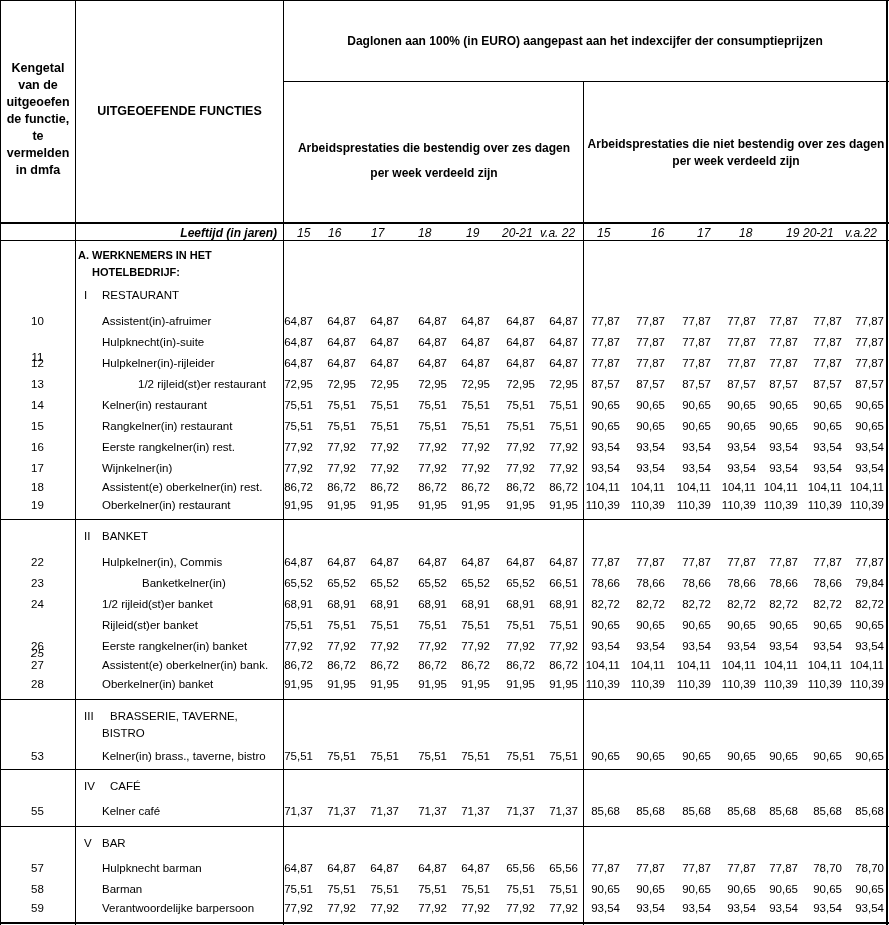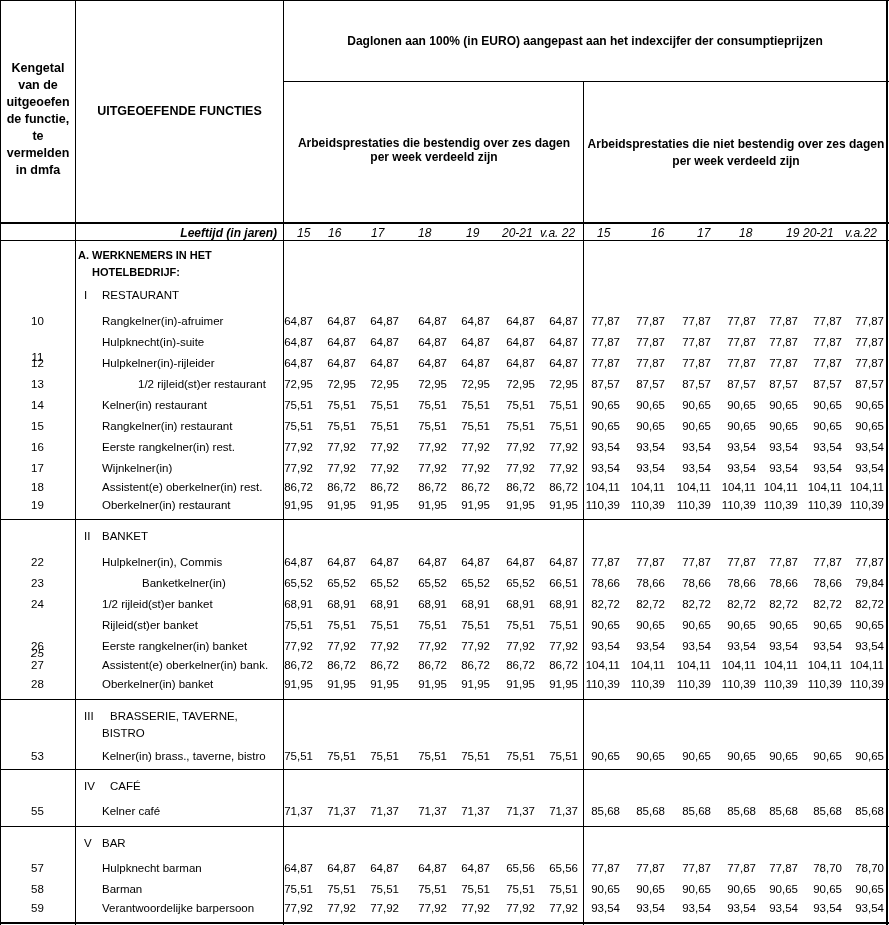--- a/index.html
+++ b/index.html
@@ -26,21 +26,21 @@
   <div class="ln" style="left:75px;top:0;width:1px;height:925px;"></div>
   <div class="ln" style="left:283px;top:0;width:1px;height:925px;"></div>
   <div class="ln" style="left:583px;top:81px;width:1px;height:844px;"></div>
   <div class="ln" style="left:283px;top:81px;width:606px;height:1px;"></div>
   <div class="ln" style="left:0;top:222px;width:889px;height:2px;"></div>
   <div class="ln" style="left:0;top:240px;width:889px;height:1px;"></div>
 
   <div class="txt hdr" style="left:2px;top:60px;width:72px;font-size:12.5px;line-height:17px;">Kengetal van de uitgeoefen de functie, te vermelden in dmfa</div>
   <div class="txt hdr" style="left:76px;top:104px;width:207px;font-size:12.5px;">UITGEOEFENDE FUNCTIES</div>
   <div class="txt hdr" style="left:284px;top:34px;width:602px;">Daglonen aan 100% (in EURO) aangepast aan het indexcijfer der consumptieprijzen</div>
-  <div class="txt hdr" style="left:294px;top:136px;width:280px;line-height:14px;">Arbeidsprestaties die bestendig over zes dagen per week verdeeld zijn</div>
+  <div class="txt hdr" style="left:294px;top:136px;width:280px;line-height:25px;">Arbeidsprestaties die bestendig over zes dagen per week verdeeld zijn</div>
   <div class="txt hdr" style="left:586px;top:136px;width:300px;line-height:17px;">Arbeidsprestaties die niet bestendig over zes dagen per week verdeeld zijn</div>
   <div class="age" style="right:612px;top:226px;font-weight:bold;">Leeftijd (in jaren)</div>
 
   <div class="sec" style="left:78px;top:248px;font-weight:bold;font-size:11px;">A. WERKNEMERS IN HET</div>
   <div class="sec" style="left:92px;top:265px;font-weight:bold;font-size:11px;">HOTELBEDRIJF:</div>
 <div class="age" style="left:297px;top:226px;">15</div>
     <div class="age" style="left:328px;top:226px;">16</div>
     <div class="age" style="left:371px;top:226px;">17</div>
     <div class="age" style="left:418px;top:226px;">18</div>
     <div class="age" style="left:466px;top:226px;">19</div>
@@ -49,21 +49,21 @@
     <div class="age" style="left:597px;top:226px;">15</div>
     <div class="age" style="left:651px;top:226px;">16</div>
     <div class="age" style="left:697px;top:226px;">17</div>
     <div class="age" style="left:739px;top:226px;">18</div>
     <div class="age" style="left:786px;top:226px;">19</div>
     <div class="age" style="left:803px;top:226px;">20-21</div>
     <div class="age" style="left:845px;top:226px;">v.a.22</div>
     <div class="sec" style="left:84px;top:288px;">I</div>
     <div class="sec" style="left:102px;top:288px;">RESTAURANT</div>
     <div class="code" style="top:314px;">10</div>
-    <div class="fn" style="top:314px;">Rangkelner(in)-afruimer</div>
+    <div class="fn" style="top:314px;">Assistent(in)-afruimer</div>
     <div class="num" style="right:576px;top:314px;">64,87</div>
     <div class="num" style="right:533px;top:314px;">64,87</div>
     <div class="num" style="right:490px;top:314px;">64,87</div>
     <div class="num" style="right:442px;top:314px;">64,87</div>
     <div class="num" style="right:399px;top:314px;">64,87</div>
     <div class="num" style="right:354px;top:314px;">64,87</div>
     <div class="num" style="right:311px;top:314px;">64,87</div>
     <div class="num" style="right:269px;top:314px;">77,87</div>
     <div class="num" style="right:224px;top:314px;">77,87</div>
     <div class="num" style="right:178px;top:314px;">77,87</div>

